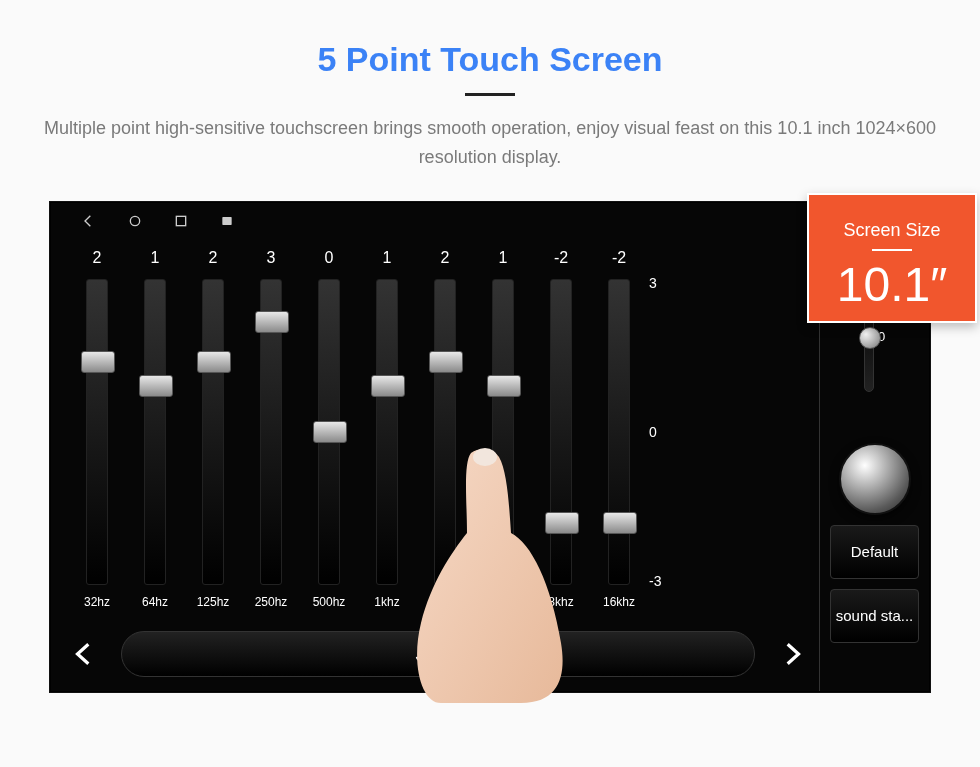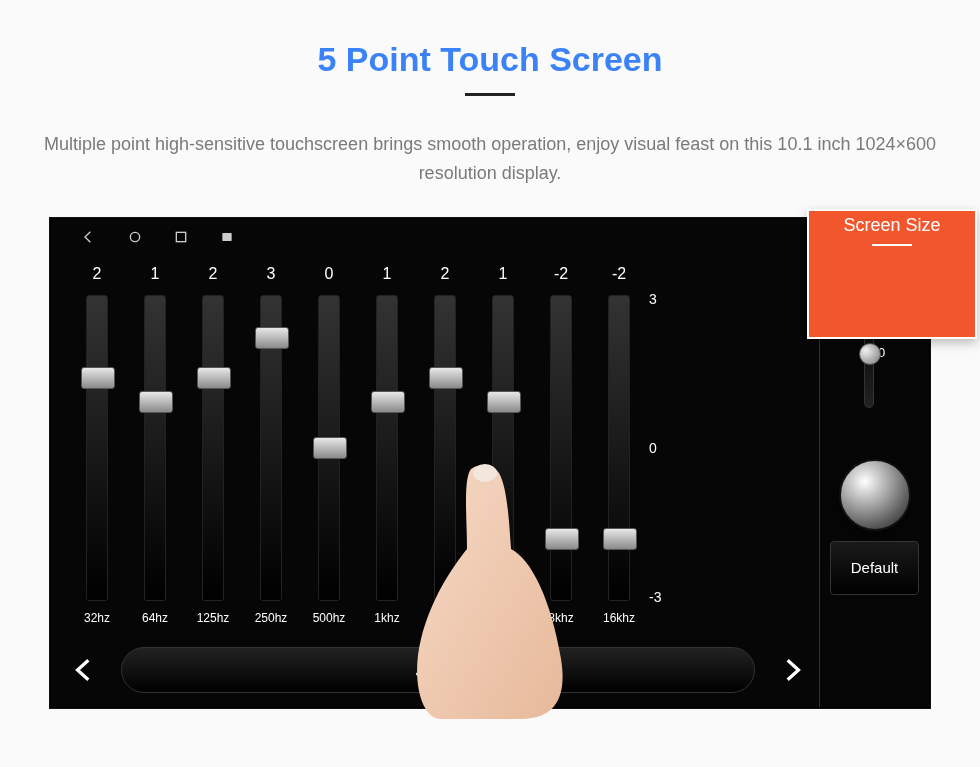--- a/index.html
+++ b/index.html
@@ -23,21 +23,20 @@
   height: 3px;
   background: #222;
   margin: 14px 0 18px;
 }
 .subtitle {
   font-size: 18px;
   color: #7a7a7a;
   text-align: center;
   line-height: 1.6;
   max-width: 900px;
-  margin-top: 16px;
 }
 .device {
   position: relative;
   margin-top: 30px;
   width: 880px;
   height: 490px;
   background: #060606;
   border: 1px solid #000;
   box-shadow: 0 0 0 1px #111;
 }
@@ -239,21 +238,21 @@
   right: -48px;
   width: 170px;
   height: 130px;
   background: #f1562d;
   border: 2px solid #fff;
   box-shadow: 0 4px 10px rgba(0,0,0,.25);
   color: #fff;
   display: flex;
   flex-direction: column;
   align-items: center;
-  padding-top: 4px;
+  padding-top: 25px;
 }
 .size-badge .badge-title { font-size: 18px; }
 .size-badge .badge-line { width: 40px; height: 2px; background: #fff; margin: 8px 0 6px; }
 .size-badge .badge-value { font-size: 48px; font-weight: 400; }
 .watermark {
   position: absolute;
   left: 50%;
   bottom: 14px;
   transform: translateX(-50%);
   font-size: 32px;
@@ -418,26 +417,28 @@
         <div class="balance-label">0</div>
         <div class="v-area">
           <div class="v-groove">
             <div class="v-thumb"></div>
           </div>
           <div class="v-label">0</div>
         </div>
       </div>
       <div class="knob"></div>
       <div class="side-btn">Default</div>
+      <div class="side-btn">sound sta...</div>
     </div>
   </div>
 
   <div class="size-badge">
     <div class="badge-title">Screen Size</div>
     <div class="badge-line"></div>
+    <div class="badge-value">10.1″</div>
   </div>
 
   <div class="watermark">Seicane</div>
 
   <svg class="finger" viewBox="0 0 180 260">
     <defs>
       <linearGradient id="skin" x1="0" y1="0" x2="1" y2="1">
         <stop offset="0" stop-color="#f6d9c6"></stop>
         <stop offset="1" stop-color="#e7b99a"></stop>
       </linearGradient>

